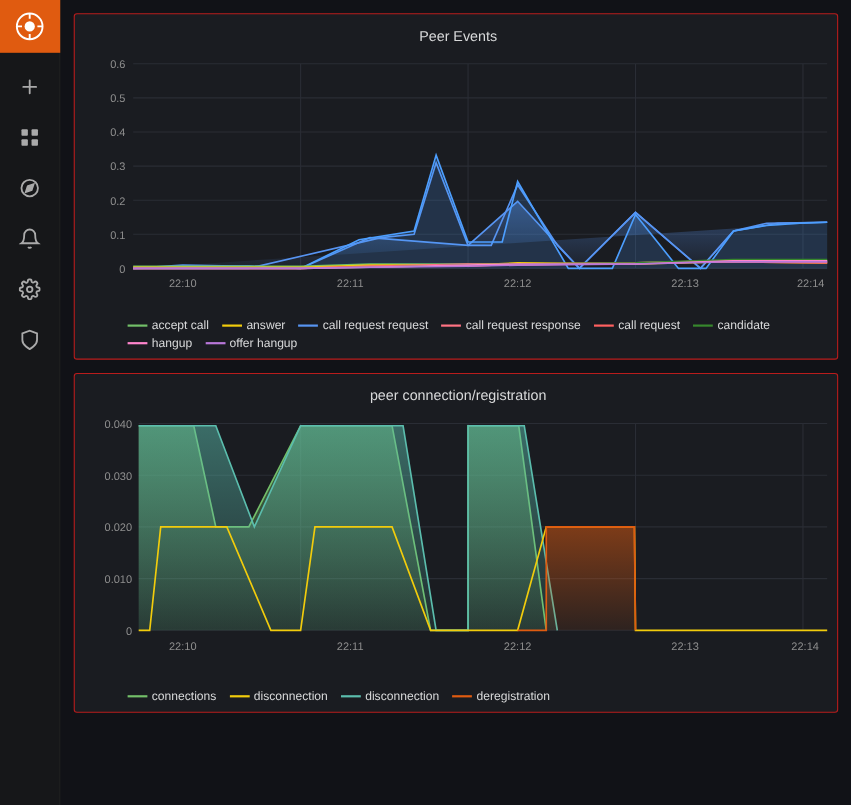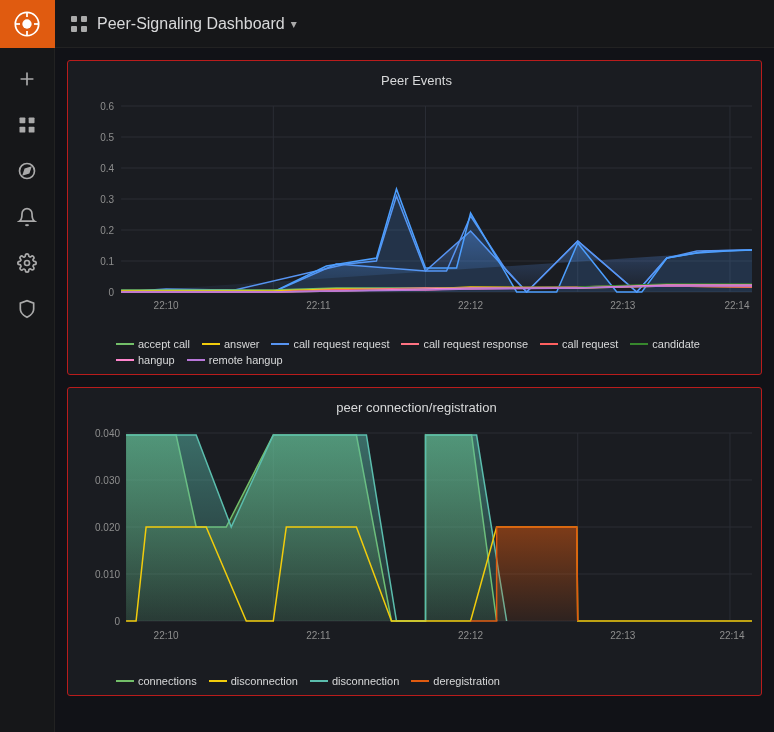--- a/index.html
+++ b/index.html
@@ -180,32 +180,20 @@
   </div>
   <div class="sidebar-icon">
     <svg viewBox="0 0 24 24" fill="none" stroke="currentColor" stroke-width="2">
         <path d="M12 22s8-4 8-10V5l-8-3-8 3v7c0 6 8 10 8 10z"></path>
       </svg>
   </div>
 </div>
 
 <div class="main">
 
-  <div class="header">
-    <div class="header-grid-icon">
-      <svg width="16" height="16" viewBox="0 0 16 16" fill="#aaa">
-          <rect x="0" y="0" width="6" height="6" rx="1"></rect>
-          <rect x="10" y="0" width="6" height="6" rx="1"></rect>
-          <rect x="0" y="10" width="6" height="6" rx="1"></rect>
-          <rect x="10" y="10" width="6" height="6" rx="1"></rect>
-        </svg>
-    </div>
-    <span class="header-title">Peer-Signaling Dashboard</span>
-    <span class="header-dropdown">▾</span>
-  </div>
 
   <div class="charts-area">
 
     <div class="chart-container">
       <div class="chart-title">Peer Events</div>
       <div class="chart-wrap">
         <svg width="100%" height="220" viewBox="0 0 680 220" preserveAspectRatio="none" style="overflow:visible;">
 
           <line x1="45" y1="10" x2="675" y2="10" stroke="#2a2d35" stroke-width="1"></line>
           <line x1="45" y1="41" x2="675" y2="41" stroke="#2a2d35" stroke-width="1"></line>
@@ -289,21 +277,21 @@
         <div class="legend-item">
           <span class="legend-line" style="background:#37872d;"></span>
           <span>candidate</span>
         </div>
         <div class="legend-item">
           <span class="legend-line" style="background:#ff85cd;"></span>
           <span>hangup</span>
         </div>
         <div class="legend-item">
           <span class="legend-line" style="background:#b877d9;"></span>
-          <span>remote hangup</span>
+          <span>offer hangup</span>
         </div>
       </div>
     </div>
 
     <div class="chart-container">
       <div class="chart-title">peer connection/registration</div>
       <div class="chart-wrap">
         <svg width="100%" height="230" viewBox="0 0 680 230" preserveAspectRatio="none" style="overflow:visible;">
           <defs>
             <linearGradient id="greenGrad" x1="0" y1="0" x2="0" y2="1">

